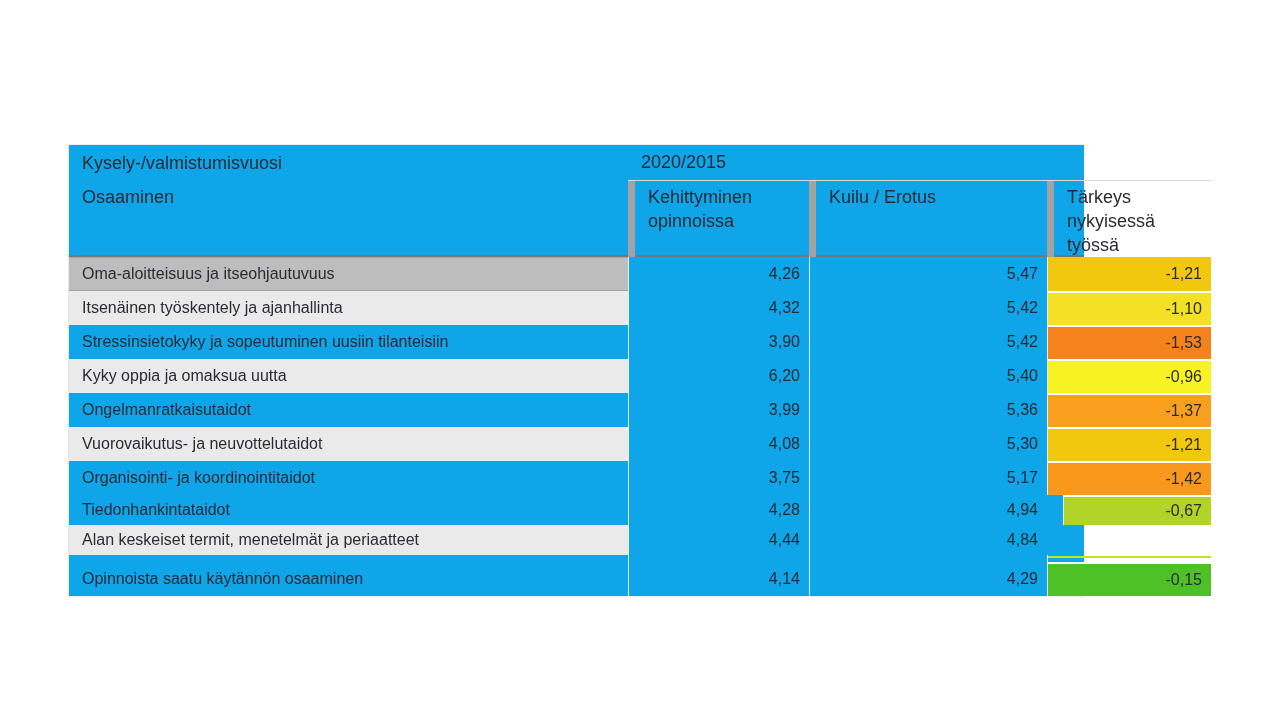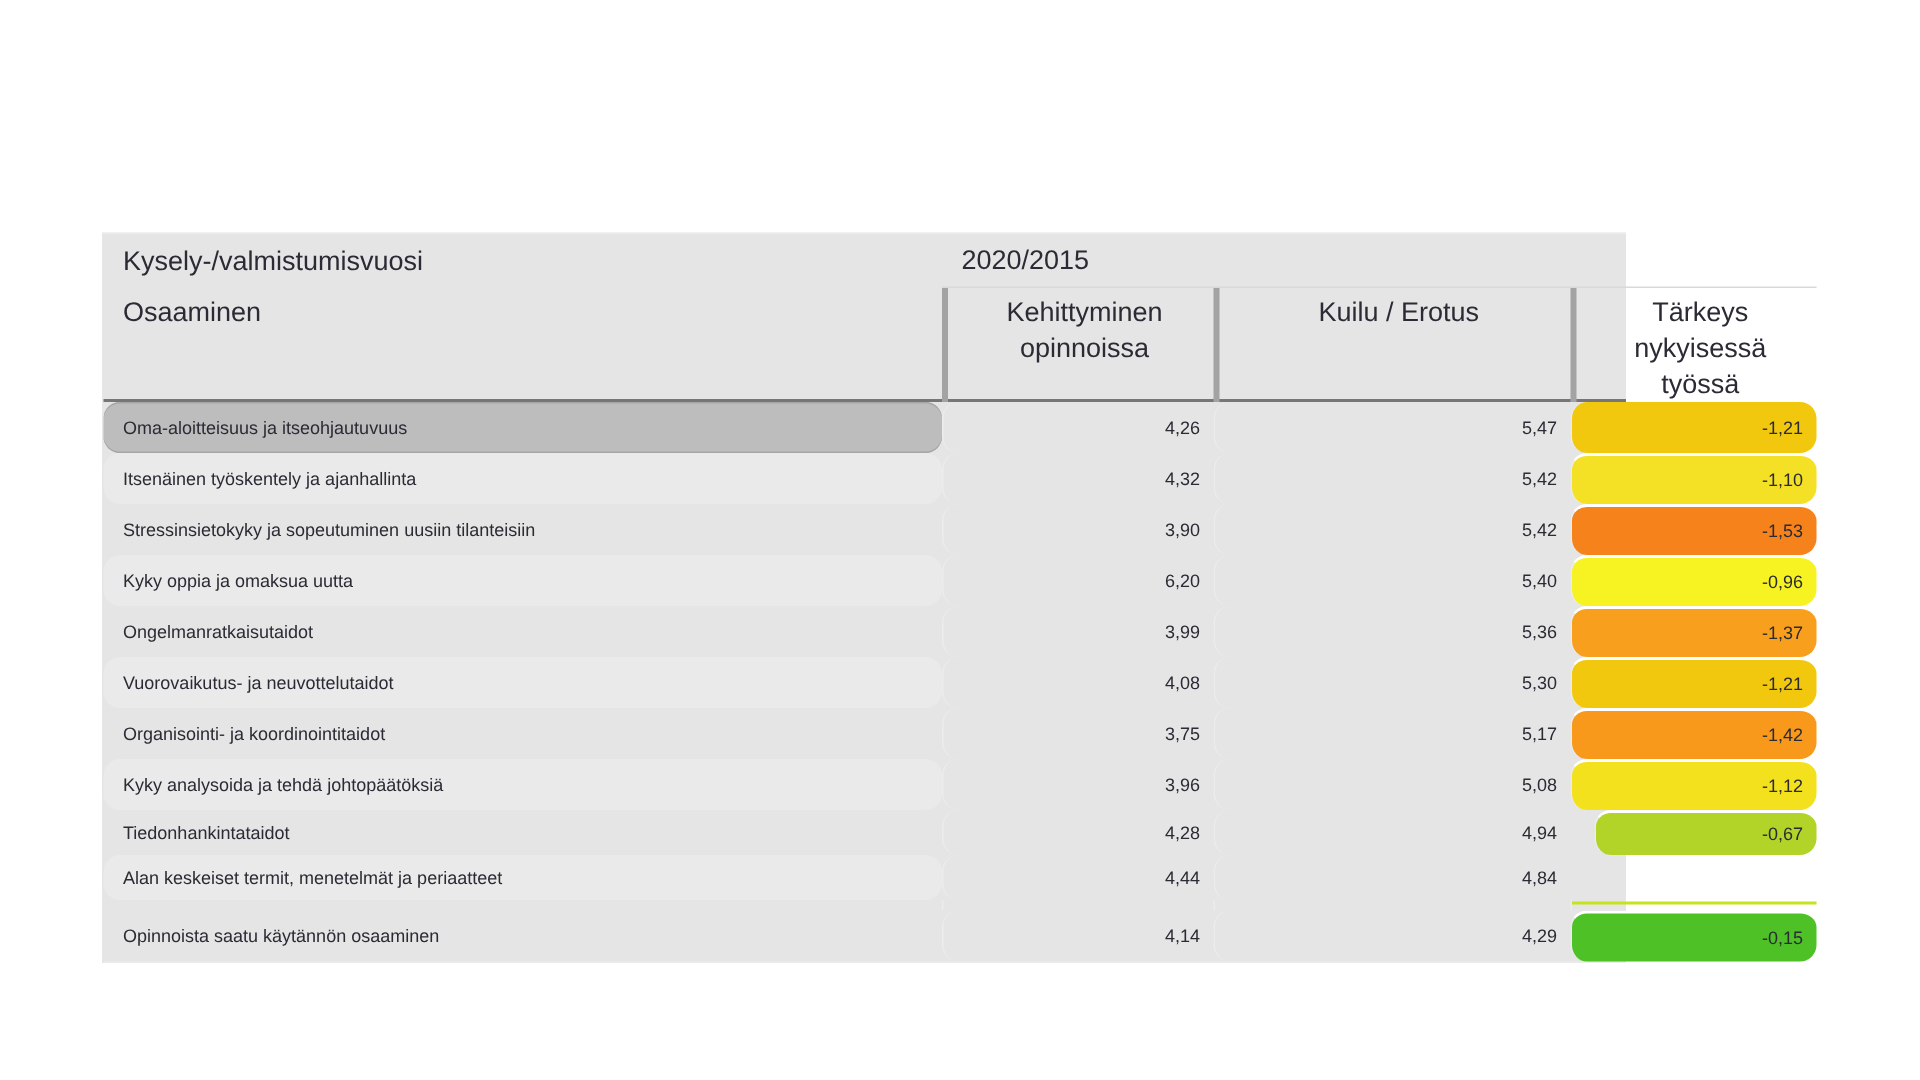--- a/index.html
+++ b/index.html
@@ -3,37 +3,37 @@
 <meta charset="utf-8">
 <style>
   html,body{margin:0;padding:0;}
   body{
     width:1280px;height:720px;background:#ffffff;
     font-family:"Liberation Sans", sans-serif;
     color:#2b2b35;overflow:hidden;position:relative;
   }
   *{box-sizing:border-box;}
   .tbl{
-    position:absolute;left:68px;top:155px;width:1016px;
+    position:absolute;left:68px;top:144px;width:1016px;
     border-left:1px solid #e6e6e6;border-top:1px solid #ededed;
-    background:#e5e5e5;
+    background:#0ea5e9;
   }
   .grid{display:grid;grid-template-columns:559px 181px 238px 164px;}
   
   .hrowA{height:36px;}
   .hrowA .hc{display:flex;align-items:center;font-size:18px;padding-left:13px;}
   .hrowA .hspan{grid-column:2 / 5;border-bottom:1px solid #d9d9d9;}
   .hrowB{height:74px;}
   .hrowB .hc{padding:5px 8px 0 13px;font-size:18px;line-height:1.32;}
-  .hrowB .hc.sep{border-left:4px solid #a3a3a3;text-align:center;}
+  .hrowB .hc.sep{border-left:7px solid #a3a3a3;}
   .hsep{height:2px;background:#767676;}
   
   .row{height:34px;cursor:default;}
   .row.r-short{height:30px;}
-  .c{display:flex;align-items:center;font-size:12px;overflow:hidden;white-space:nowrap;border-radius:11px;}
+  .c{display:flex;align-items:center;font-size:16px;overflow:hidden;white-space:nowrap;}
   .c.label{padding-left:13px;}
   .c.num{justify-content:flex-end;padding-right:9px;border-left:1px solid #ececec;}
   .c.kuilu{justify-content:flex-end;padding-right:9px;border-left:1px solid #ececec;}
   .row.bt .c.kuilu{border-top:2px solid #ffffff;}
   .row.striped .c.label{background:#eaeaea;}
   .row.sel .c.label{background:#bdbdbd;box-shadow:inset 0 1px 0 #a6a6a6, inset 0 -1px 0 #a6a6a6;}
   
   .gap-row{height:7px;}
   .gap-row .gcell{border-left:1px solid #ececec;}
   .gap-sliver{height:2px;margin-top:1px;}
@@ -100,26 +100,20 @@
     <div class="c kuilu" style="background-color: rgb(242, 200, 15);">-1,21</div>
   </div>
 
   <div class="grid row bt">
     <div class="c label">Organisointi- ja koordinointitaidot</div>
     <div class="c num">3,75</div>
     <div class="c num">5,17</div>
     <div class="c kuilu" style="background-color: rgb(248, 153, 28);">-1,42</div>
   </div>
 
-  <div class="grid row striped bt">
-    <div class="c label">Kyky analysoida ja tehdä johtopäätöksiä</div>
-    <div class="c num">3,96</div>
-    <div class="c num">5,08</div>
-    <div class="c kuilu" style="background-color: rgb(243, 225, 30);">-1,12</div>
-  </div>
 
   <div class="grid row r-short bt">
     <div class="c label">Tiedonhankintataidot</div>
     <div class="c num">4,28</div>
     <div class="c num">4,94</div>
     <div class="c kuilu" style="background-color: rgb(178, 211, 39); margin-left: 16px;">-0,67</div>
   </div>
 
   <div class="grid row r-short striped bt">
     <div class="c label">Alan keskeiset termit, menetelmät ja periaatteet</div>

